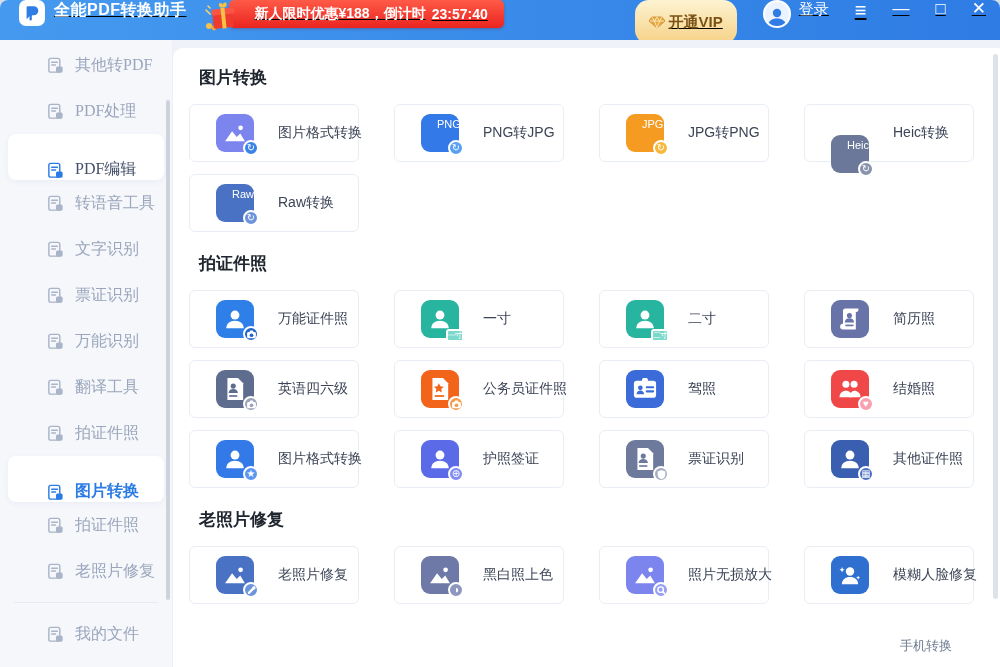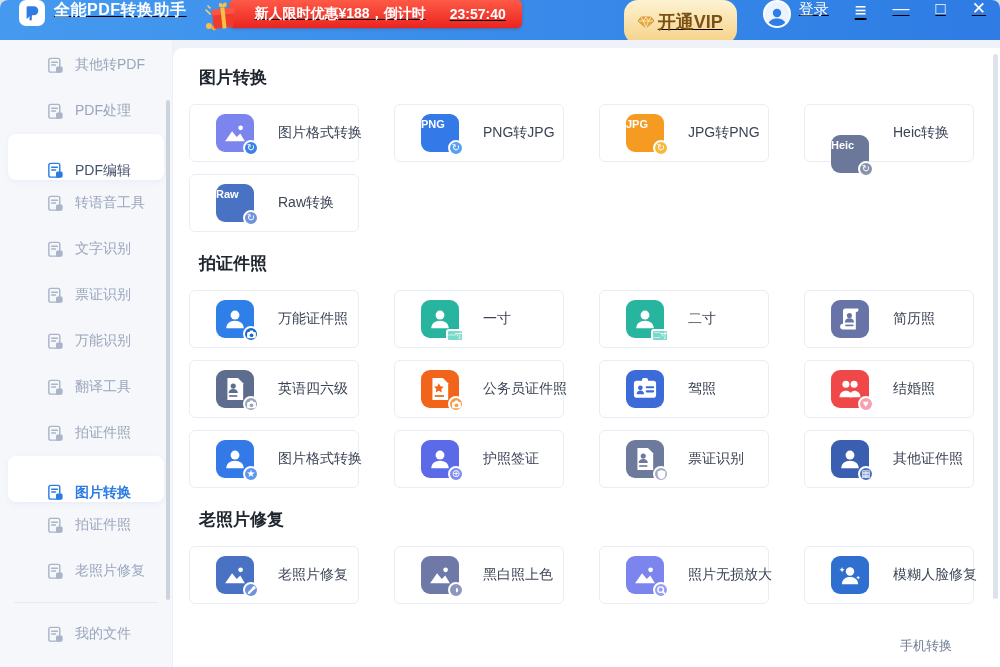--- a/index.html
+++ b/index.html
@@ -6,51 +6,51 @@
   html,body { width:1000px; height:667px; overflow:hidden; }
   body { font-family:"Liberation Sans","DejaVu Sans",sans-serif; background:#d9dee6; }
   .window { width:1000px; height:667px; display:flex; flex-direction:column; border-radius:8px 8px 0 0; overflow:hidden; background:#fff; }
 
   
   .titlebar { height:40px; flex:0 0 40px; background:linear-gradient(90deg,#459aef,#2e7ce4); display:flex; align-items:flex-start; padding:0 14px 0 19px; position:relative;text-decoration:underline; }
   .logo { width:26px; height:26px; border-radius:7px; background:#fff; display:flex; align-items:center; justify-content:center; flex:0 0 26px; }
   .app-title { color:#fff; font-size:16px; font-weight:bold; margin-left:9px; letter-spacing:.5px; white-space:nowrap; }
   .gift { margin-left:14px; position:relative; z-index:2; }
   .promo-banner { margin-left:-8px; height:28px; background:linear-gradient(180deg,#ff5a47,#ea2420); border-radius:5px; display:flex; align-items:center; color:#fff; font-size:14px; font-weight:bold; padding:0 16px 0 26px; white-space:nowrap; cursor:pointer; box-shadow:0 1px 3px rgba(120,20,10,.3); }
-  .promo-banner .countdown { margin-left:24px; }
+  .promo-banner .countdown { margin-left:6px; }
   .tb-spacer { flex:1; }
-  .vip-btn { height:44px; border:none; border-radius:14px; background:linear-gradient(180deg,#fdf3d2,#f6d186); color:#7a5216; font-size:18px; font-weight:bold; display:flex; align-items:center; gap:4px; padding:0 14px; cursor:pointer; white-space:nowrap; }
+  .vip-btn { height:44px; border:none; border-radius:14px; background:linear-gradient(180deg,#fdf3d2,#f6d186); color:#7a5216; font-size:15px; font-weight:bold; display:flex; align-items:center; gap:4px; padding:0 14px; cursor:pointer; white-space:nowrap; }
   .avatar { width:28px; height:28px; border-radius:50%; background:#eaf3ff; border:2px solid #ffffff; margin-left:26px; overflow:hidden; display:flex; align-items:flex-end; justify-content:center; cursor:pointer; }
   .login { color:#fff; font-size:15px; margin-left:8px; cursor:pointer; white-space:nowrap; }
   .win-btn { color:#fff; margin-left:26px; font-size:17px; cursor:pointer; line-height:1; }
   .win-btn.menu { font-size:20px; }
 
   
   .app-body { flex:1; display:flex; min-height:0; }
   .sidebar { width:173px; flex:0 0 173px; background:#f5f7fb; border-right:1px solid #eceff5; position:relative; padding-top:2px; }
-  .side-item { height:46px; display:flex; align-items:center; gap:10px; padding-left:38px; color:#9aa6bc; font-size:14px; cursor:pointer; position:relative; margin:0 8px; border-radius:8px; }
+  .side-item { height:46px; display:flex; align-items:center; gap:10px; padding-left:38px; color:#9aa6bc; font-size:16px; cursor:pointer; position:relative; margin:0 8px; border-radius:8px;font-family:Liberation Serif, serif; }
   .side-item .s-icon { width:19px; height:19px; flex:0 0 19px; color:#a9b4c8; display:flex; }
   .side-item.highlight { background:#ffffff; box-shadow:0 2px 6px rgba(60,90,140,.06); color:#44506a;align-items:flex-end; }
   .side-item.highlight .s-icon { color:#2b7be4; }
   .side-item.active { color:#2b7be4; font-weight:bold; }
   .side-divider { height:1px; background:#e6eaf1; margin:8px 14px; }
   .side-scroll { position:absolute; right:2px; top:60px; width:4px; height:500px; border-radius:2px; background:#cdd3dd; }
 
   .main { flex:1; background:#eff3f9; position:relative; min-width:0; }
   .main-panel { position:absolute; inset:8px 0 0 0; background:#fff; border-radius:10px 0 0 0; padding:10px 20px 0 16px; overflow:hidden; }
   .main-scroll { position:absolute; right:2px; top:14px; width:5px; height:545px; border-radius:3px; background:#dde3eb; }
 
   .section-title { font-size:17px; font-weight:bold; color:#20262f; margin:20px 0 15px 10px; }
   .section:first-child .section-title { margin-top:8px; }
   .card-grid { display:grid; grid-template-columns:repeat(4,170px); column-gap:35px; row-gap:12px; }
   .card { height:58px; background:#fff; border:1px solid #e9edf4; border-radius:6px; display:flex; align-items:center; gap:24px; padding-left:26px; cursor:pointer; }
   .card-label { font-size:14px; color:#3c4456; white-space:nowrap; }
 
   .tile { width:38px; height:38px; border-radius:9px; position:relative; display:flex; align-items:center; justify-content:center; flex:0 0 38px; }
-  .tile .tile-text { color:#fff; font-weight:bold; font-size:11px; position:absolute; top:4px; left:0; }
+  .tile .tile-text { color:#fff; font-weight:normal; font-size:11px; position:absolute; top:4px; left:16px; }
   .tile svg.main-ic { width:28px; height:28px; }
   .badge { position:absolute; right:-5px; bottom:-4px; width:16px; height:16px; border-radius:50%; border:2px solid #fff; color:#fff; font-size:10px; line-height:12px; text-align:center; display:flex; align-items:center; justify-content:center; overflow:hidden; }
   .badge svg { width:11px; height:11px; }
   .badge.tag { width:18px; height:13px; border-radius:3px; font-size:8px; line-height:9px; letter-spacing:-1px; }
 
   .footer-link { position:absolute; right:48px; bottom:12px; font-size:13px; color:#6e7c90; cursor:pointer; }
 </style>
 </head>
 <body>
 

